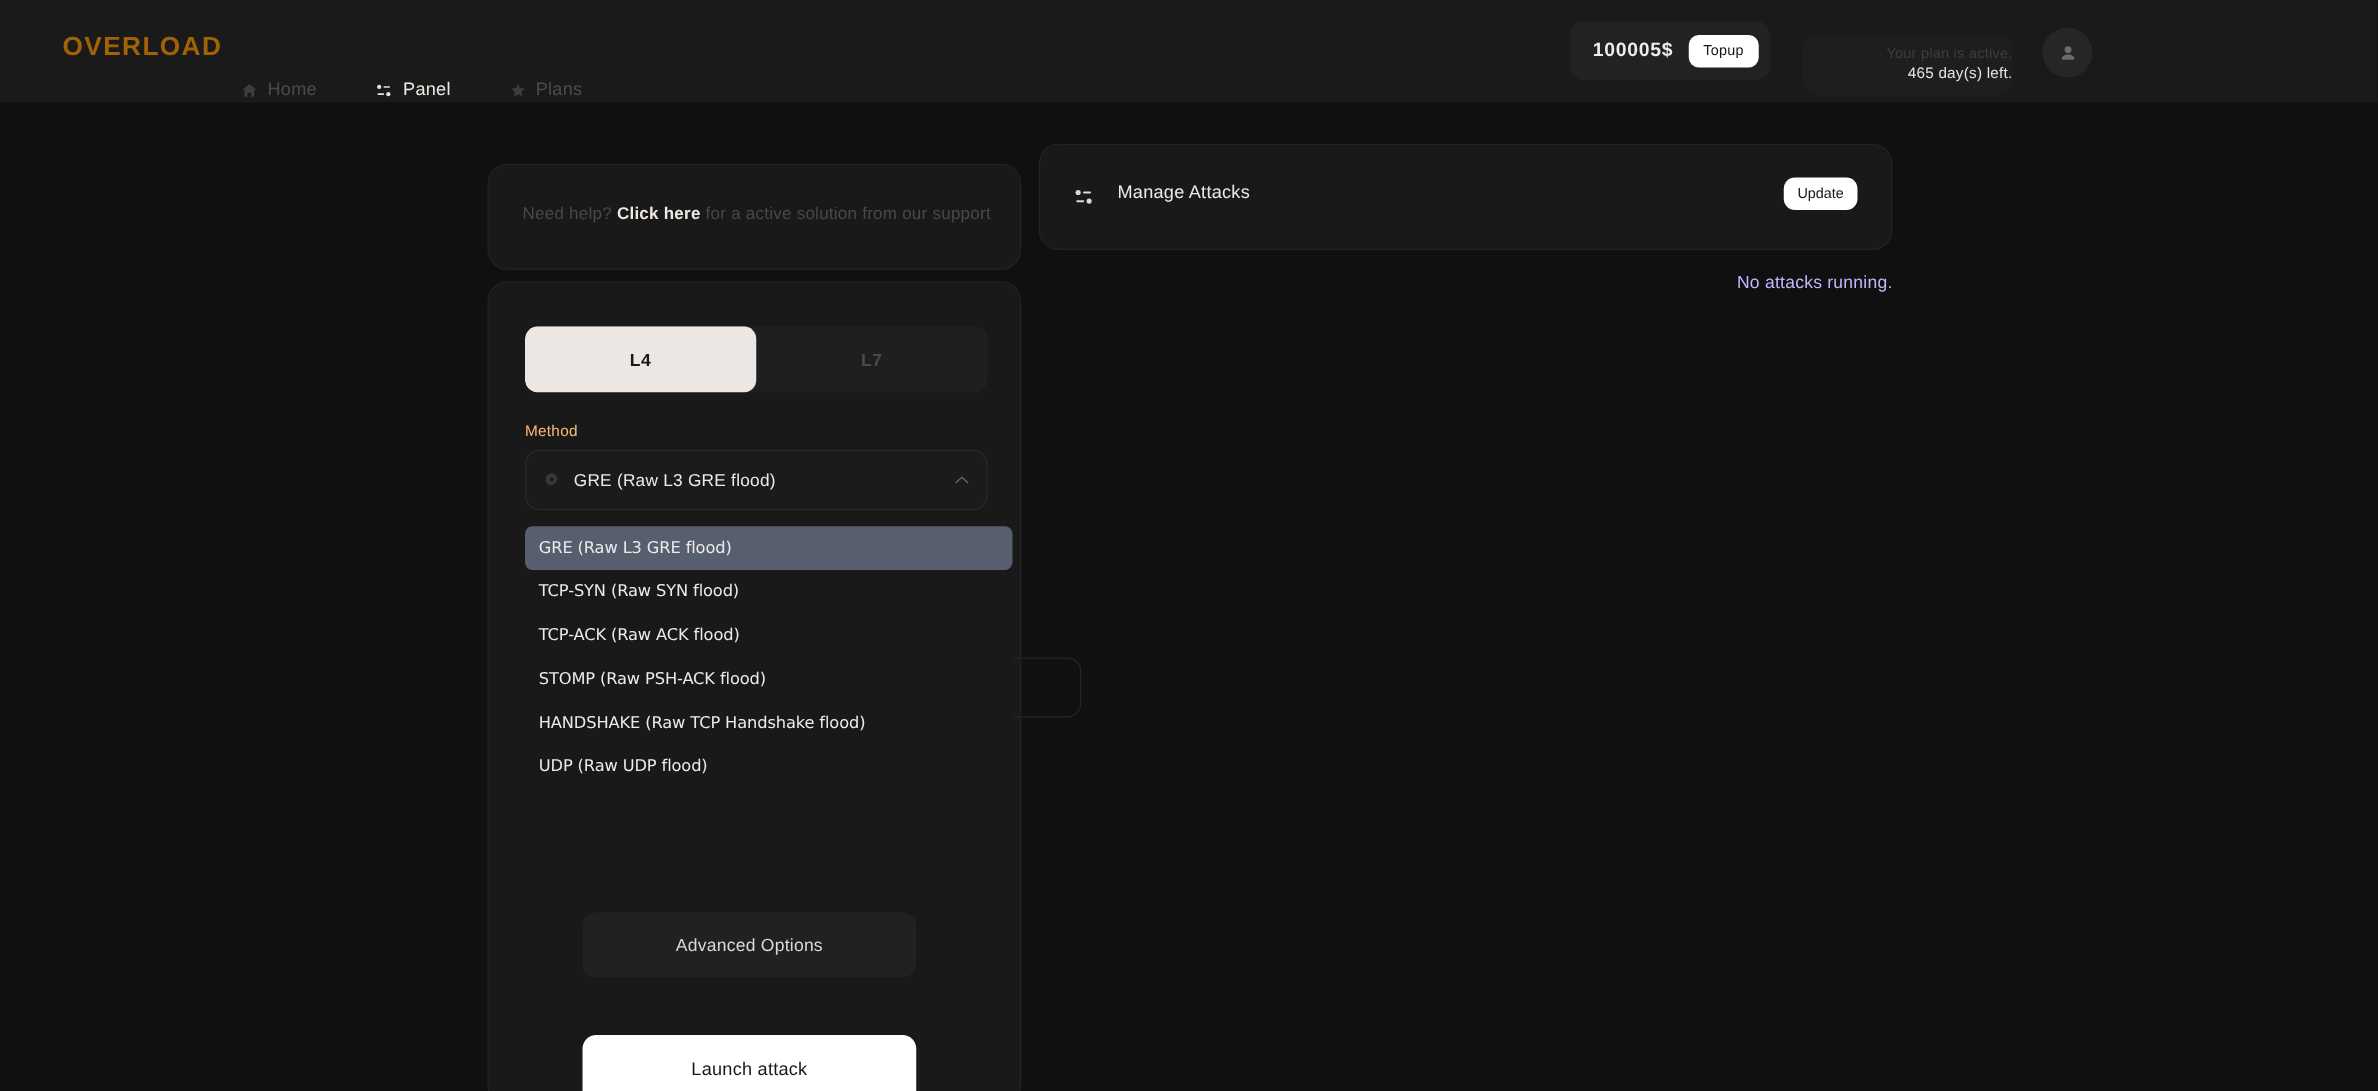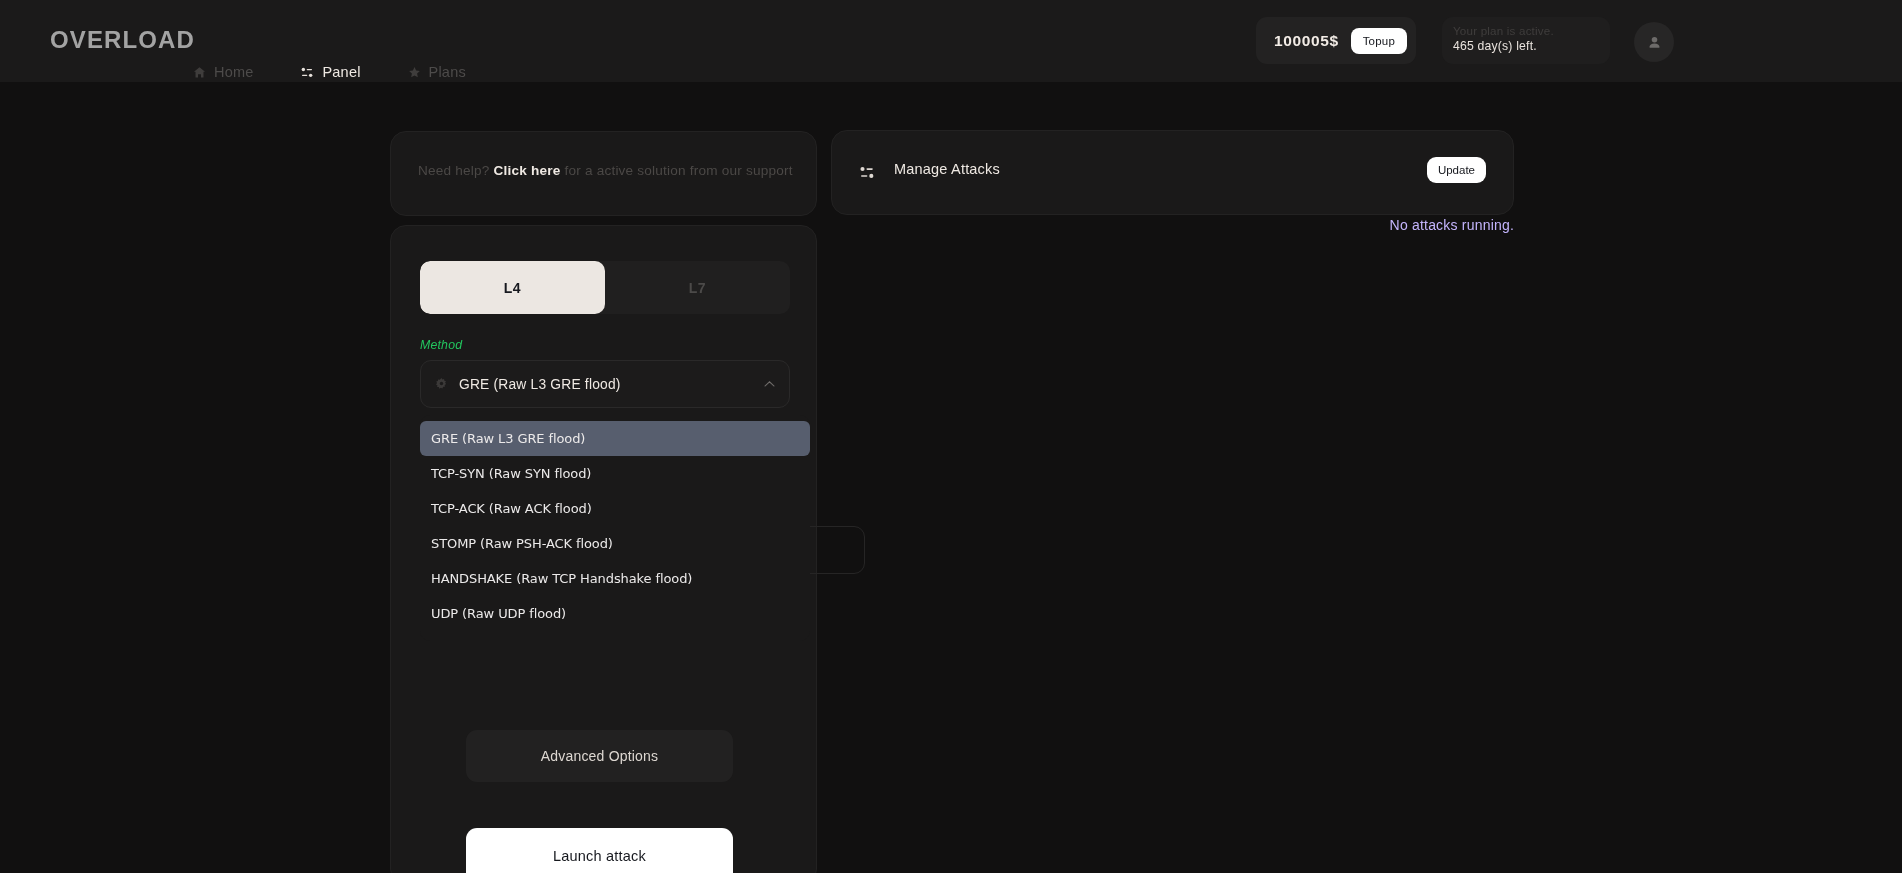--- a/index.html
+++ b/index.html
@@ -22,24 +22,24 @@
     height: 82px;
     background: #1b1a1a;
     display: flex;
     align-items: center;
   }
 
   .brand {
     position: absolute;
     left: 50px;
     top: 26px;
-    font-size: 24px;
+    font-size: 21px;
     font-weight: 700;
     letter-spacing: 1.1px;
-    color: #a3a3a3;
+    color: #a16207;
     font-family: "Liberation Sans", sans-serif;
   }
 
   .nav {
     position: absolute;
     left: 193px;
     top: 29px;
     display: flex;
     align-items: center;
     gap: 47px;
@@ -85,26 +85,27 @@
     font-size: 11.5px;
     padding: 7px 12px;
     cursor: pointer;
     font-family: "Liberation Sans", sans-serif;
     letter-spacing: .2px;
   }
 
   .plan-box {
     position: absolute;
     right: 292px;
-    top: 17px;
+    top: 29px;
     width: 168px;
     height: 47px;
     background: #1f1e1e;
     border-radius: 11px;
     padding: 6px 0 0 11px;
+    text-align: right;
   }
   .plan-top {
     font-size: 11.6px;
     color: #3f3d3c;
     letter-spacing: .2px;
     line-height: 15px;
   }
   .plan-bottom {
     font-size: 12.2px;
     color: #e9e3dd;
@@ -142,21 +143,21 @@
     position: absolute;
     left: 27px; top: 31px;
     font-size: 13.6px;
     color: #4b4846;
     letter-spacing: .2px;
     white-space: nowrap;
   }
   .help-text .lnk { color: #efe9e3; font-weight: 700; cursor: pointer; }
 
   
-  #attacks-card { left: 831px; top: 48px; width: 683px; height: 85px; }
+  #attacks-card { left: 831px; top: 33px; width: 683px; height: 85px; }
   .ma-icon { position: absolute; left: 27px; top: 34px; }
   .ma-title {
     position: absolute; left: 62px; top: 30px;
     font-size: 14.5px; color: #efe9e3; letter-spacing: .2px;
   }
   .update-btn {
     position: absolute;
     right: 27px; top: 26px;
     background: #fff;
     color: #14161c;
@@ -195,23 +196,22 @@
     color: #4c4a49;
     cursor: pointer;
     letter-spacing: .6px;
   }
   .tab.active { background: #ece7e2; color: #17191f; border-radius: 10px; }
 
   .field-label {
     position: absolute;
     left: 29px; top: 112px;
     font-size: 12.3px;
-    color: #22c55e;
-    letter-spacing: .2px;
-    font-style: italic;
+    color: #fdba74;
+    letter-spacing: .2px;
   }
 
   .select-trigger {
     position: absolute;
     left: 29px; top: 134px;
     width: 370px; height: 48px;
     background: #1c1b1b;
     border: 1px solid #2a2929;
     border-radius: 11px;
     display: flex;

